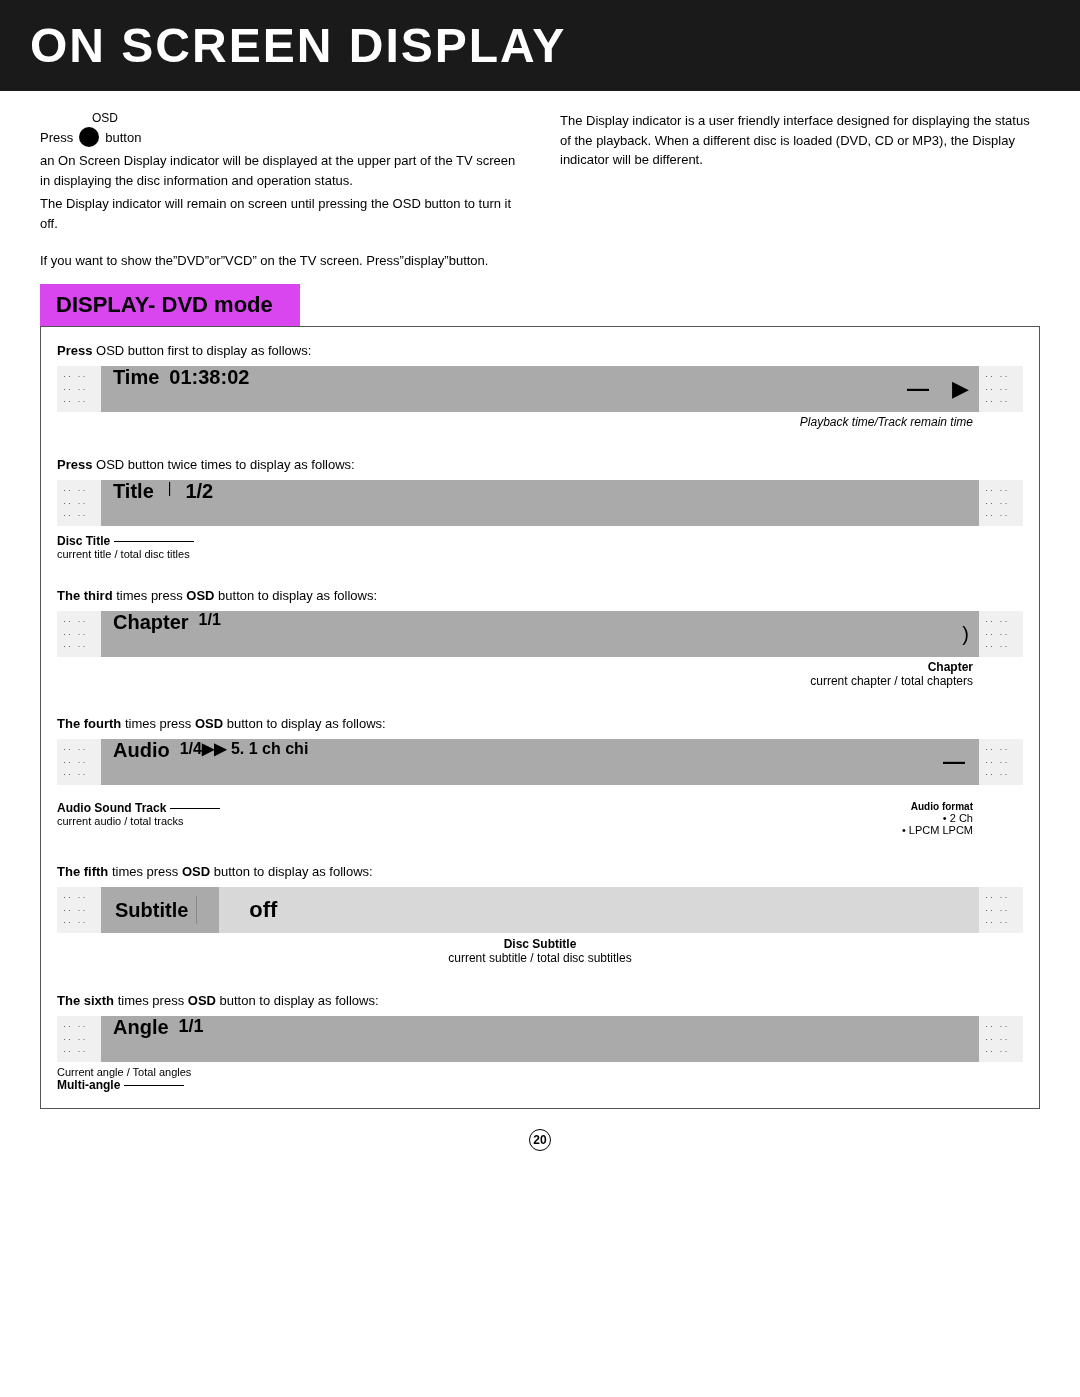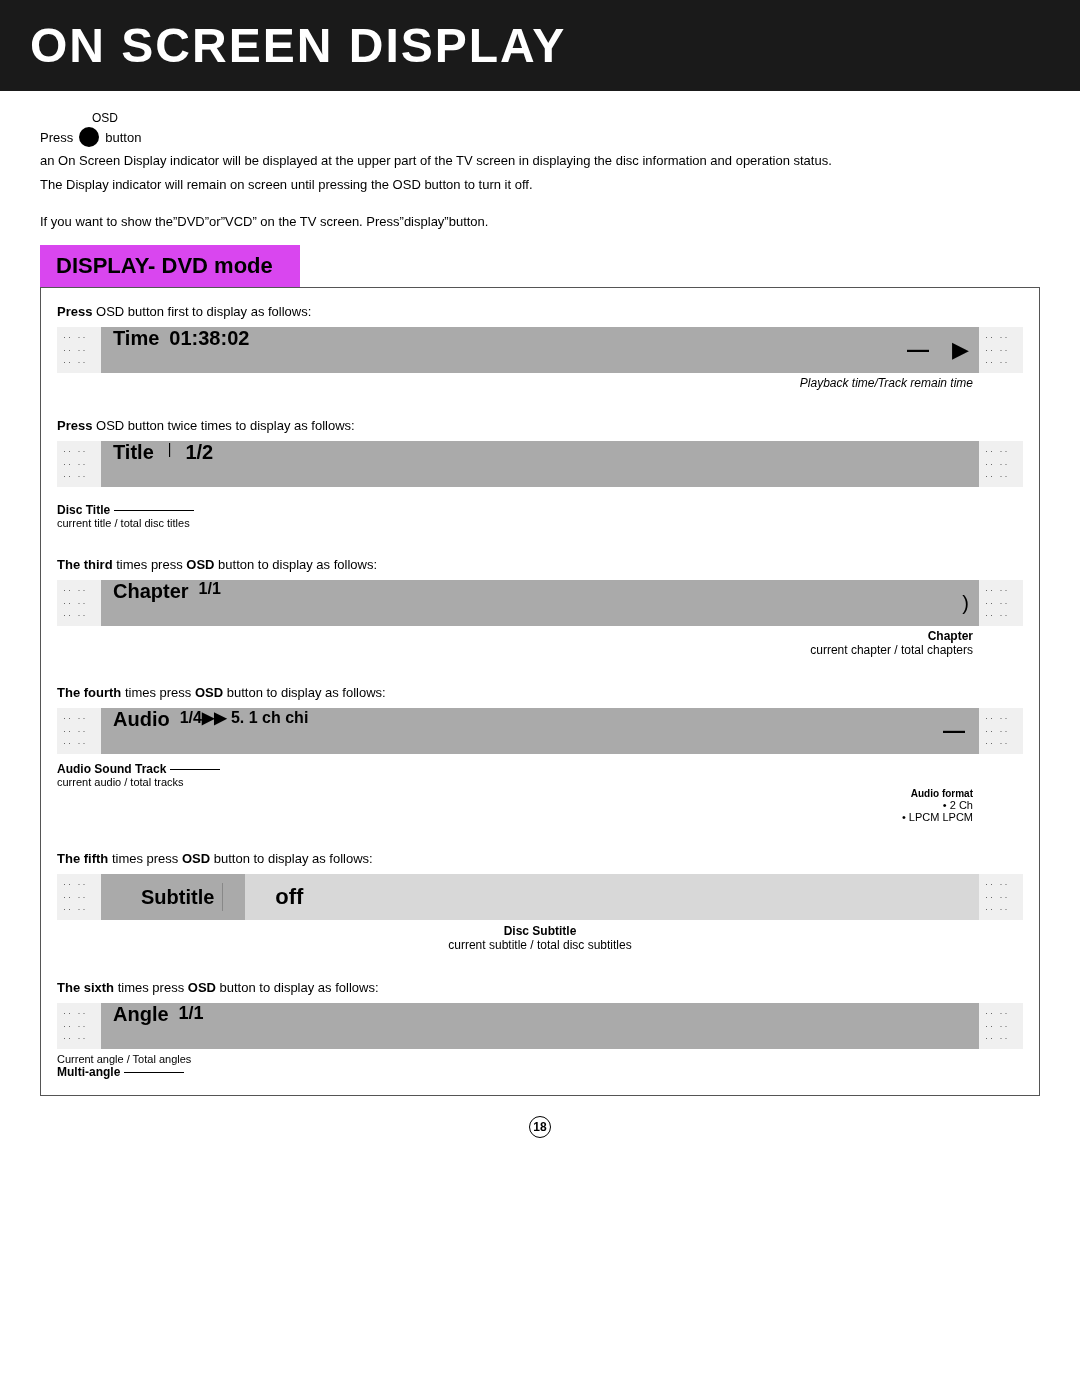--- a/index.html
+++ b/index.html
@@ -190,20 +190,23 @@
     <div class="intro-left">
       <div class="osd-label">OSD</div>
       <div class="press-row">
         <span>Press</span>
         <span class="osd-button-icon"></span>
         <span>button</span>
       </div>
       <p>an On Screen Display indicator will be displayed at the upper part of the TV screen in displaying the disc information and operation status.</p>
       <p>The Display indicator will remain on screen until pressing the OSD button to turn it off.</p>
     </div>
+    <div class="intro-right">
+      <p>The Display indicator  is a user friendly interface designed for displaying  the status of  the playback. When a different disc is  loaded (DVD, CD or MP3), the Display indicator will be different.</p>
+    </div>
   </div>
 
   <p class="if-note">If you want to show the”DVD”or”VCD” on the TV screen. Press”display”button.</p>
 
   <div>
     <div class="section-header">DISPLAY- DVD mode</div>
 
     <div class="display-box">
 
       <div class="display-row">
@@ -249,21 +252,21 @@
               <span style="font-size:14px;margin:0 4px;">|</span>
               <span class="osd-bar-value">1/2</span>
             </div>
           </div>
           <div class="osd-dots-right">
             <div class="dot-row">·· ··</div>
             <div class="dot-row">·· ··</div>
             <div class="dot-row">·· ··</div>
           </div>
         </div>
-        <div style="margin-top:16px; display:flex; align-items:center;">
+        <div style="margin-top:8px; display:flex; align-items:center;">
           <div style="display:flex; flex-direction:column;">
             <div style="display:flex; align-items:center; gap:4px;">
               <span style="font-size:12px; font-weight:bold;">Disc Title</span>
               <span style="display:inline-block; width:80px; height:1px; background:#000; vertical-align:middle;"></span>
             </div>
             <span style="font-size:11px;">current title / total disc titles</span>
           </div>
         </div>
       </div>
 
@@ -312,21 +315,21 @@
               <span class="osd-bar-value" style="font-size:16px;">1/4▶▶ 5. 1  ch  chi</span>
             </div>
             <span style="position:absolute;right:14px;top:50%;transform:translateY(-50%);font-size:22px;font-weight:bold;">―</span>
           </div>
           <div class="osd-dots-right">
             <div class="dot-row">·· ··</div>
             <div class="dot-row">·· ··</div>
             <div class="dot-row">·· ··</div>
           </div>
         </div>
-        <div style="display:flex; margin-top:8px;flex-direction:column;">
+        <div style="display:flex; margin-top:16px;">
           <div style="flex:1;">
             <div style="display:flex; align-items:center; gap:4px;">
               <span style="font-size:12px; font-weight:bold;">Audio Sound  Track</span>
               <span style="display:inline-block; width:50px; height:1px; background:#000;"></span>
             </div>
             <div style="font-size:11px;">current audio / total tracks</div>
           </div>
           <div style="text-align:right; padding-right:50px;">
             <div style="font-size:10px; font-weight:bold;">Audio format</div>
             <div style="font-size:11px;">• 2 Ch<br>• LPCM  LPCM</div>
@@ -338,21 +341,21 @@
         <div class="press-instruction">
           <b>The fifth</b>  times press <b>OSD</b> button  to display as follows:
         </div>
         <div style="display:flex; align-items:center;">
           <div class="osd-dots-left">
             <div class="dot-row">·· ··</div>
             <div class="dot-row">·· ··</div>
             <div class="dot-row">·· ··</div>
           </div>
           <div class="osd-full-bar">
-            <div style="display:flex; align-items:center; height:100%; width:100%;padding-left:26px;">
+            <div style="display:flex; align-items:center; height:100%; width:100%;">
               <div style="background:#aaa; height:100%; display:flex; align-items:center; padding:0 14px;">
                 <span class="osd-bar-label">Subtitle</span>
                 <span style="display:inline-block; width:1px; height:60%; background:#888; margin:0 8px;"></span>
               </div>
               <div style="background:#d8d8d8; height:100%; display:flex; align-items:center; padding:0 30px; flex:1;">
                 <span style="font-size:22px; font-weight:bold; color:#000;">off</span>
               </div>
             </div>
           </div>
           <div class="osd-dots-right">
@@ -395,16 +398,16 @@
             <span style="font-size:12px; font-weight:bold;">Multi-angle</span>
             <span style="display:inline-block; width:60px; height:1px; background:#000;"></span>
           </div>
         </div>
       </div>
 
     </div>
   </div>
 
   <div class="page-number-bar">
-    <span class="page-num-circle">18</span>
+    <span class="page-num-circle">20</span>
   </div>
 
 </div>
 
 </body></html>

